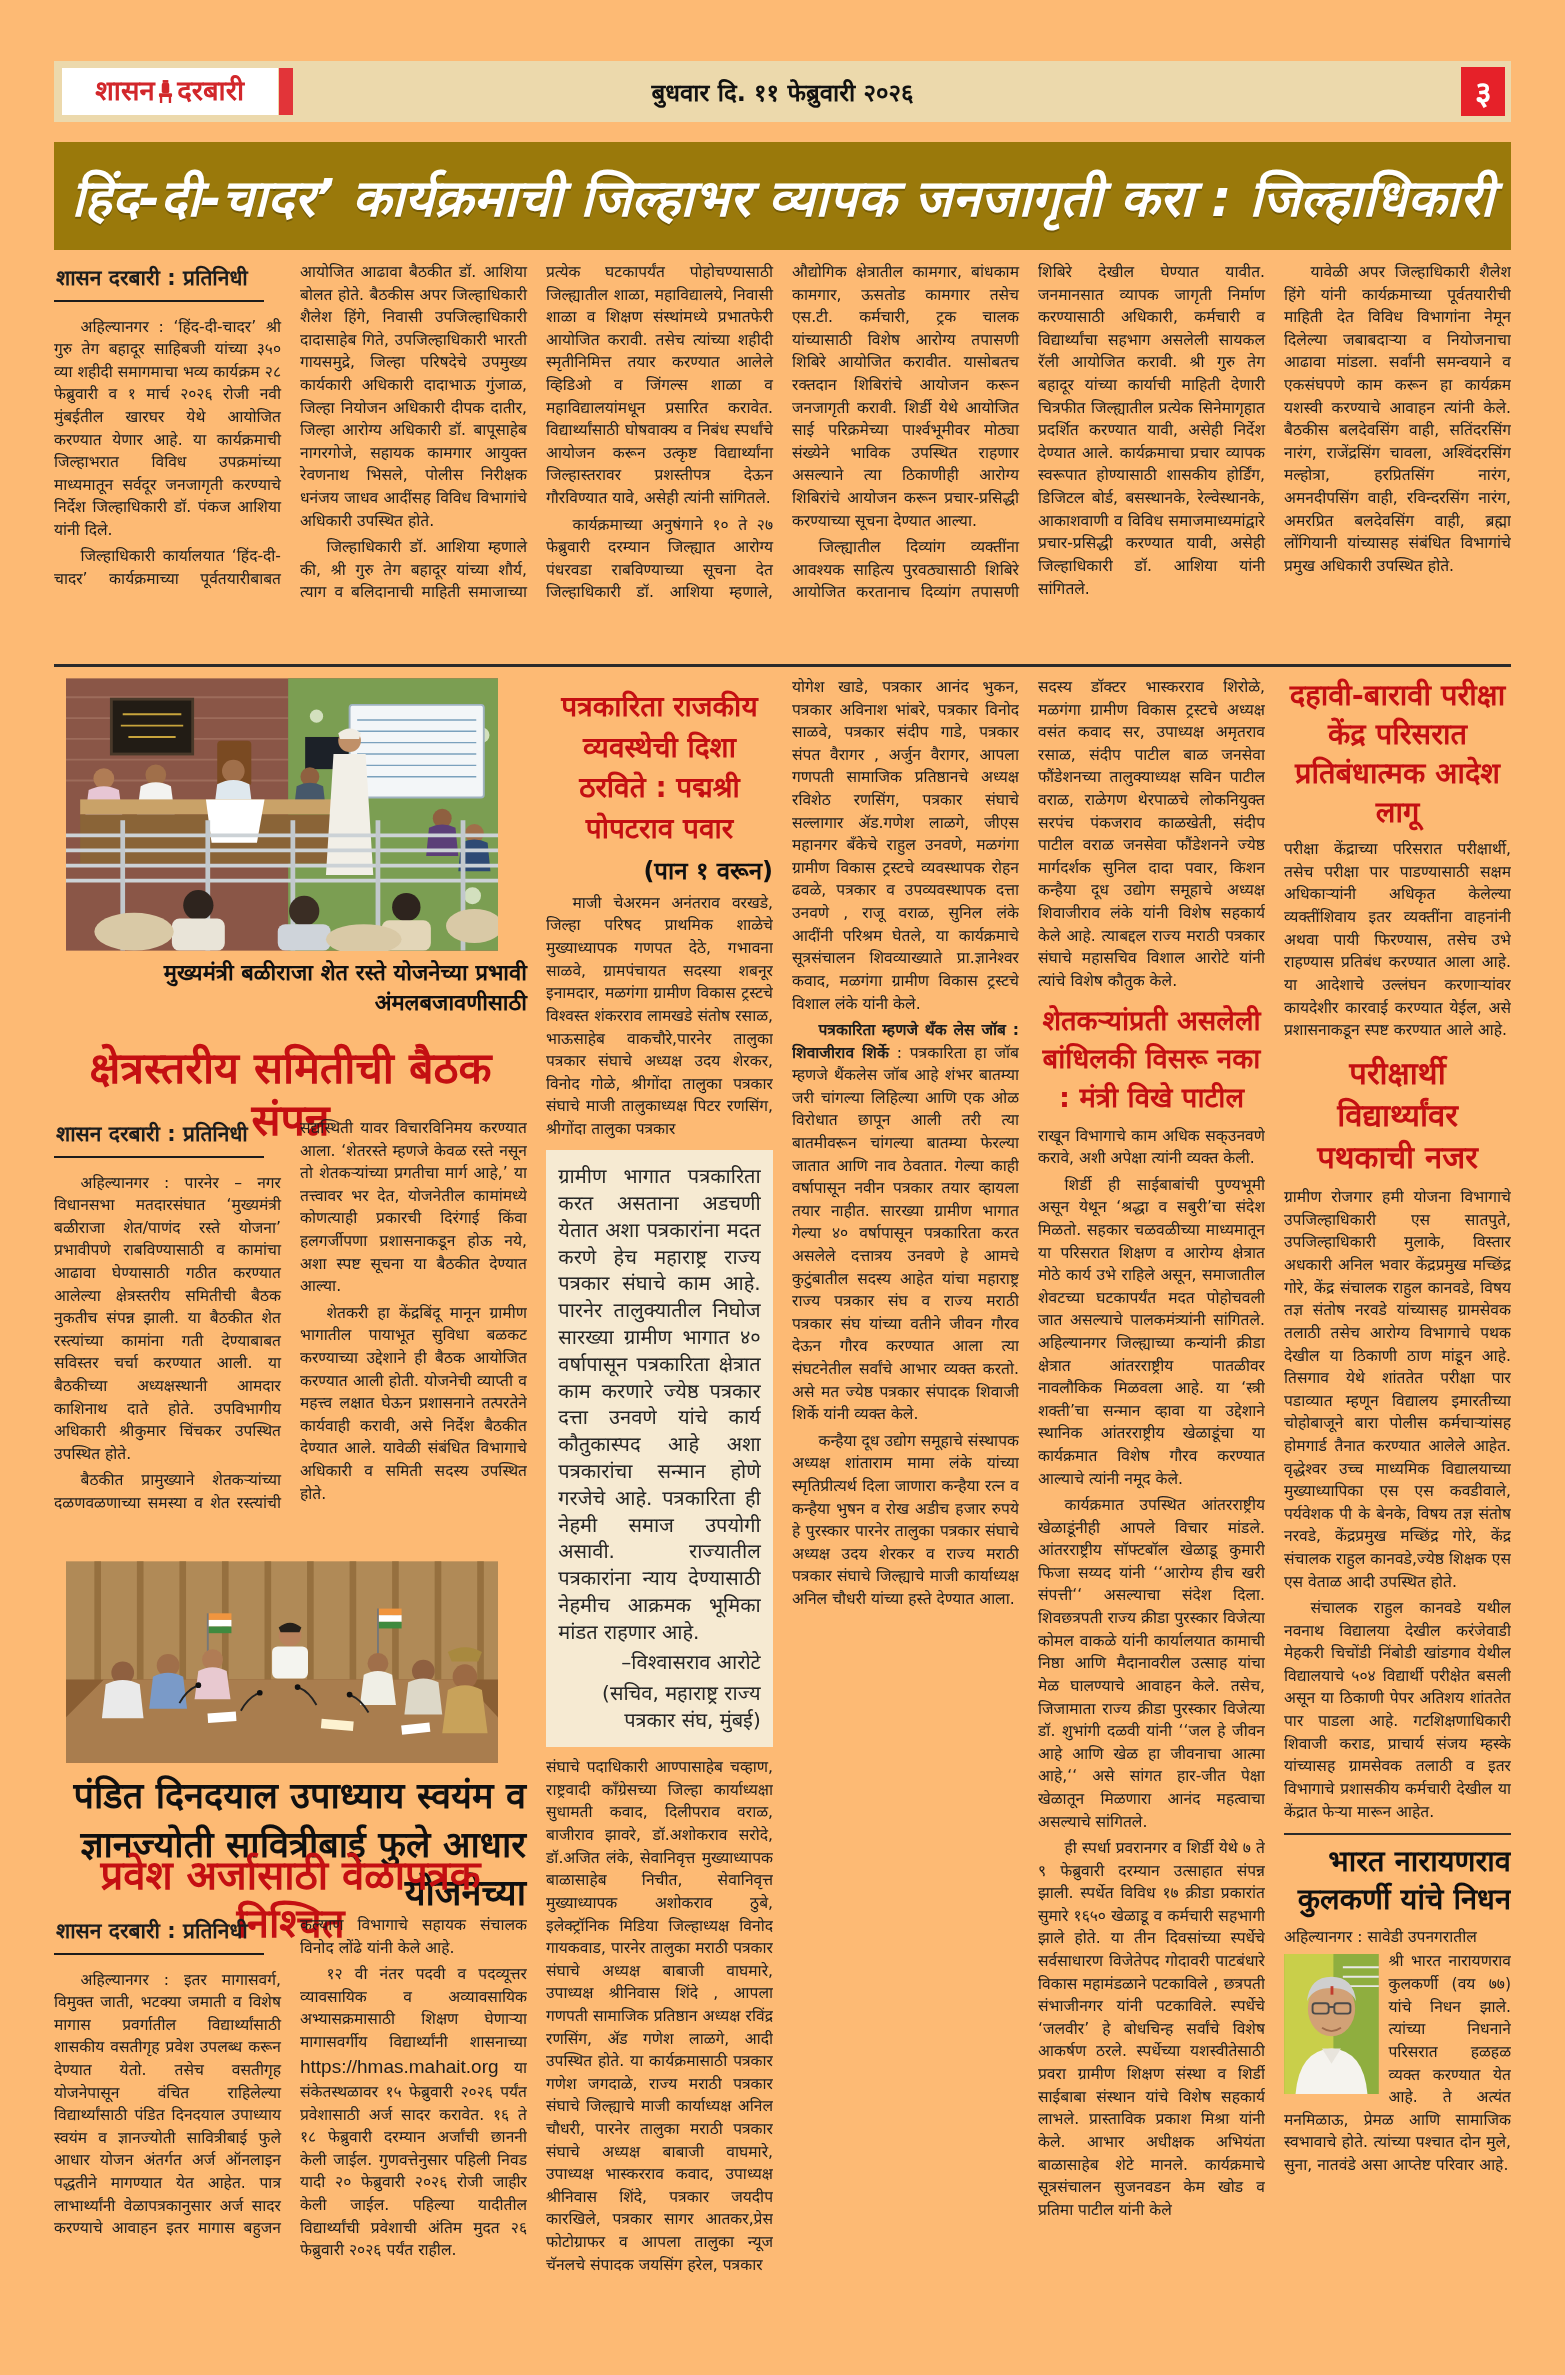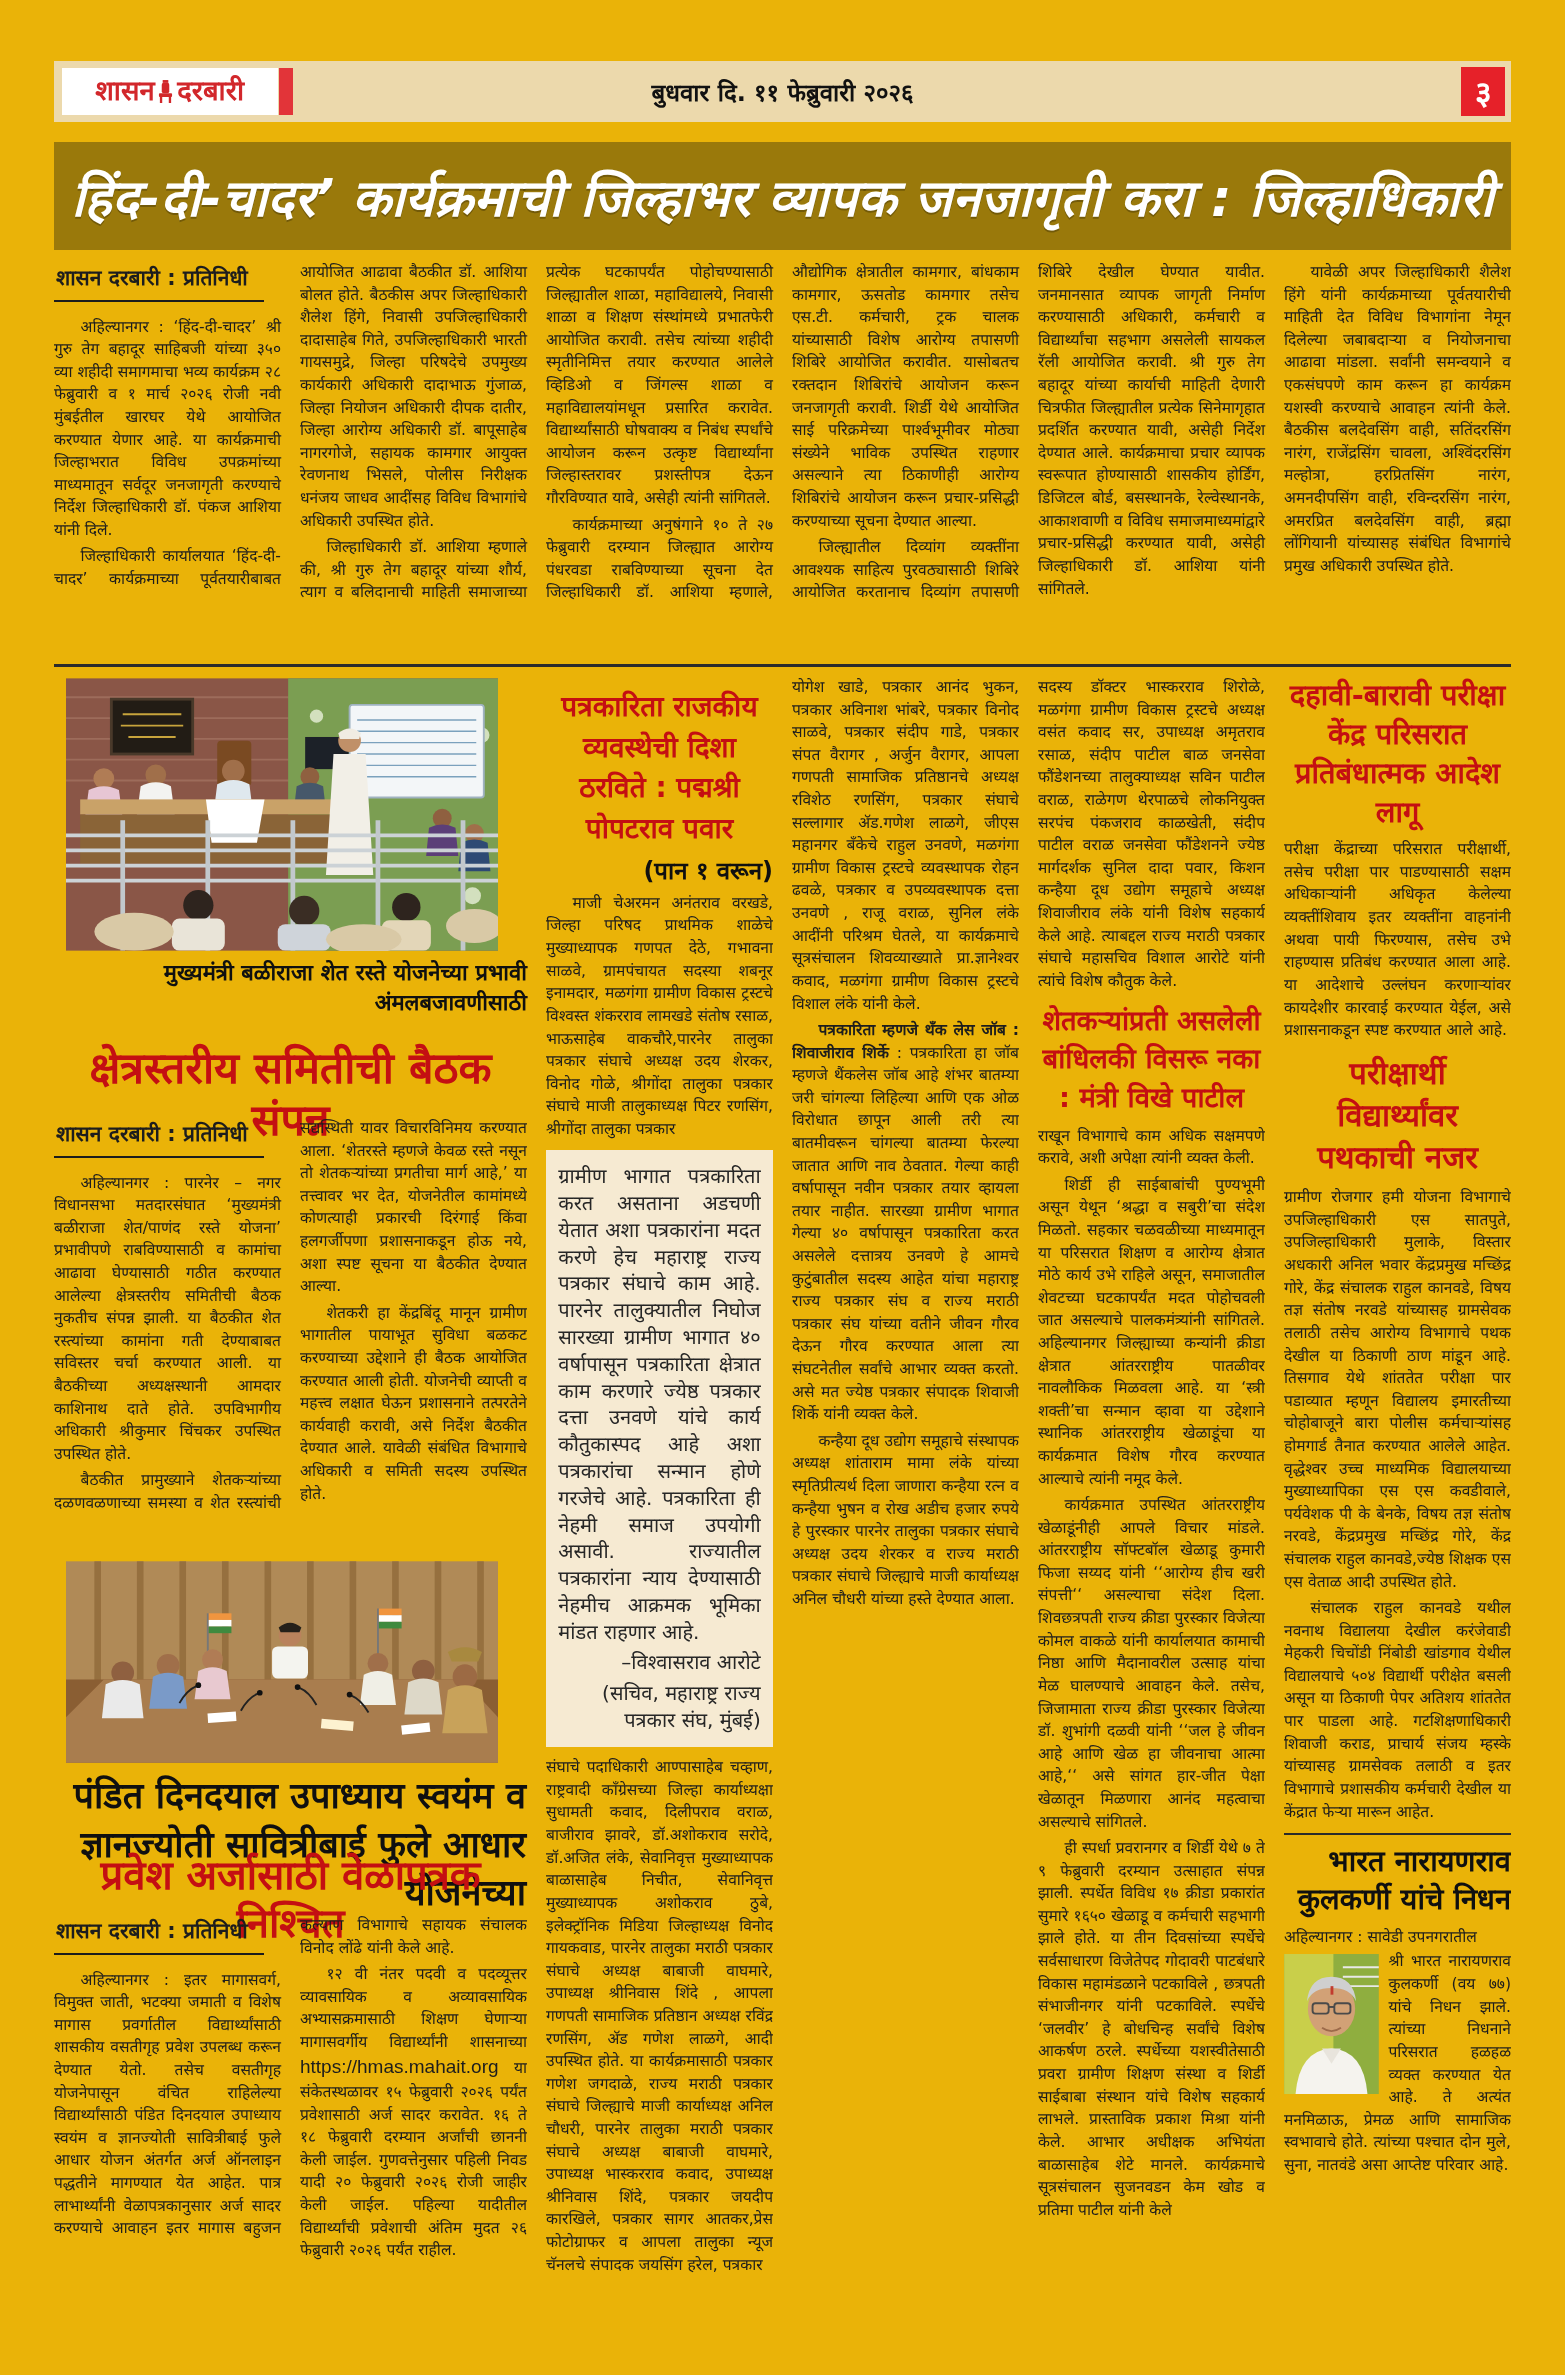--- a/index.html
+++ b/index.html
@@ -1,16 +1,16 @@
 <!DOCTYPE html>
 <html style="font-size:15px"><head>
 <meta charset="utf-8">
 <style>
   html,body{margin:0;padding:0;background:#f2f2f2;}
-  .page{position:relative;width:1565px;height:2375px;background:#eab308;overflow:hidden;
+  .page{position:relative;width:1565px;height:2375px;background:#fdba74;overflow:hidden;
         font-family:"DejaVu Sans","Liberation Sans",sans-serif;color:#1d1d1d;}
   .abs{position:absolute;}
   
   .strip{left:54px;top:61px;width:1457px;height:61px;background:#ecd9ac;}
   .logobox{position:absolute;left:7.6px;top:6.6px;width:216px;height:47px;background:#ffffff;
            display:flex;align-items:center;justify-content:center;gap:3.8px;}
   .logotext{color:#d2272b;font-weight:bold;font-size:27.4px;line-height:1;}
   .logobar{position:absolute;left:225px;top:6.6px;width:14px;height:47px;background:#e23439;}
   .edition{position:absolute;left:0;top:0;width:100%;height:100%;display:flex;align-items:center;
            justify-content:center;font-size:24px;font-weight:bold;color:#111;}
@@ -249,21 +249,21 @@
 
   <div class="abs flow" style="left:792px;top:676px;width:227px;height:1700px;">
     <p class="body ni">योगेश खाडे, पत्रकार आनंद भुकन, पत्रकार अविनाश भांबरे, पत्रकार विनोद साळवे, पत्रकार संदीप गाडे, पत्रकार संपत वैरागर , अर्जुन वैरागर, आपला गणपती सामाजिक प्रतिष्ठानचे अध्यक्ष रविशेठ रणसिंग, पत्रकार संघाचे सल्लागार ॲड.गणेश लाळगे, जीएस महानगर बँकेचे राहुल उनवणे, मळगंगा ग्रामीण विकास ट्रस्टचे व्यवस्थापक रोहन ढवळे, पत्रकार व उपव्यवस्थापक दत्ता उनवणे , राजू वराळ, सुनिल लंके आदींनी परिश्रम घेतले, या कार्यक्रमाचे सूत्रसंचालन शिवव्याख्याते प्रा.ज्ञानेश्वर कवाद, मळगंगा ग्रामीण विकास ट्रस्टचे विशाल लंके यांनी केले.</p>
     <p class="body"><b>पत्रकारिता म्हणजे थँक लेस जॉब : शिवाजीराव शिर्के</b><span> : पत्रकारिता हा जॉब म्हणजे थैंकलेस जॉब आहे शंभर बातम्या जरी चांगल्या लिहिल्या आणि एक ओळ विरोधात छापून आली तरी त्या बातमीवरून चांगल्या बातम्या फेरल्या जातात आणि नाव ठेवतात. गेल्या काही वर्षापासून नवीन पत्रकार तयार व्हायला तयार नाहीत. सारख्या ग्रामीण भागात गेल्या ४० वर्षापासून पत्रकारिता करत असलेले दत्तात्रय उनवणे हे आमचे कुटुंबातील सदस्य आहेत यांचा महाराष्ट्र राज्य पत्रकार संघ व राज्य मराठी पत्रकार संघ यांच्या वतीने जीवन गौरव देऊन गौरव करण्यात आला त्या संघटनेतील सर्वांचे आभार व्यक्त करतो. असे मत ज्येष्ठ पत्रकार संपादक शिवाजी शिर्के यांनी व्यक्त केले.</span></p>
     <p class="body">कन्हैया दूध उद्योग समूहाचे संस्थापक अध्यक्ष शांताराम मामा लंके यांच्या स्मृतिप्रीत्यर्थ दिला जाणारा कन्हैया रत्न व कन्हैया भुषन व रोख अडीच हजार रुपये हे पुरस्कार पारनेर तालुका पत्रकार संघाचे अध्यक्ष उदय शेरकर व राज्य मराठी पत्रकार संघाचे जिल्ह्याचे माजी कार्याध्यक्ष अनिल चौधरी यांच्या हस्ते देण्यात आला.</p>
   </div>
 
   <div class="abs flow" style="left:1038px;top:676px;width:227px;height:1700px;">
     <p class="body ni">सदस्य डॉक्टर भास्करराव शिरोळे, मळगंगा ग्रामीण विकास ट्रस्टचे अध्यक्ष वसंत कवाद सर, उपाध्यक्ष अमृतराव रसाळ, संदीप पाटील बाळ जनसेवा फौंडेशनच्या तालुक्याध्यक्ष सविन पाटील वराळ, राळेगण थेरपाळचे लोकनियुक्त सरपंच पंकजराव काळखेती, संदीप पाटील वराळ जनसेवा फौंडेशनने ज्येष्ठ मार्गदर्शक सुनिल दादा पवार, किशन कन्हैया दूध उद्योग समूहाचे अध्यक्ष शिवाजीराव लंके यांनी विशेष सहकार्य केले आहे. त्याबद्दल राज्य मराठी पत्रकार संघाचे महासचिव विशाल आरोटे यांनी त्यांचे विशेष कौतुक केले.</p>
     <div class="rhead" style="font-size:27.4px;line-height:1.4;margin:9.5px 0 7.6px;">शेतकऱ्यांप्रती असलेली बांधिलकी विसरू नका : मंत्री विखे पाटील</div>
-    <p class="body ni">राखून विभागाचे काम अधिक सक्षमपणे करावे, अशी अपेक्षा त्यांनी व्यक्त केली.</p>
+    <p class="body ni">राखून विभागाचे काम अधिक सक्उनवणे करावे, अशी अपेक्षा त्यांनी व्यक्त केली.</p>
     <p class="body">शिर्डी ही साईबाबांची पुण्यभूमी असून येथून ‘श्रद्धा व सबुरी’चा संदेश मिळतो. सहकार चळवळीच्या माध्यमातून या परिसरात शिक्षण व आरोग्य क्षेत्रात मोठे कार्य उभे राहिले असून, समाजातील शेवटच्या घटकापर्यंत मदत पोहोचवली जात असल्याचे पालकमंत्र्यांनी सांगितले. अहिल्यानगर जिल्ह्याच्या कन्यांनी क्रीडा क्षेत्रात आंतरराष्ट्रीय पातळीवर नावलौकिक मिळवला आहे. या ‘स्त्री शक्ती’चा सन्मान व्हावा या उद्देशाने स्थानिक आंतरराष्ट्रीय खेळाडूंचा या कार्यक्रमात विशेष गौरव करण्यात आल्याचे त्यांनी नमूद केले.</p>
     <p class="body">कार्यक्रमात उपस्थित आंतरराष्ट्रीय खेळाडूंनीही आपले विचार मांडले. आंतरराष्ट्रीय सॉफ्टबॉल खेळाडू कुमारी फिजा सय्यद यांनी ‘‘आरोग्य हीच खरी संपत्ती‘‘ असल्याचा संदेश दिला. शिवछत्रपती राज्य क्रीडा पुरस्कार विजेत्या कोमल वाकळे यांनी कार्यालयात कामाची निष्ठा आणि मैदानावरील उत्साह यांचा मेळ घालण्याचे आवाहन केले. तसेच, जिजामाता राज्य क्रीडा पुरस्कार विजेत्या डॉ. शुभांगी दळवी यांनी ‘‘जल हे जीवन आहे आणि खेळ हा जीवनाचा आत्मा आहे,‘‘ असे सांगत हार-जीत पेक्षा खेळातून मिळणारा आनंद महत्वाचा असल्याचे सांगितले.</p>
     <p class="body">ही स्पर्धा प्रवरानगर व शिर्डी येथे ७ ते ९ फेब्रुवारी दरम्यान उत्साहात संपन्न झाली. स्पर्धेत विविध १७ क्रीडा प्रकारांत सुमारे १६५० खेळाडू व कर्मचारी सहभागी झाले होते. या तीन दिवसांच्या स्पर्धेचे सर्वसाधारण विजेतेपद गोदावरी पाटबंधारे विकास महामंडळाने पटकाविले , छत्रपती संभाजीनगर यांनी पटकाविले. स्पर्धेचे ‘जलवीर’ हे बोधचिन्ह सर्वांचे विशेष आकर्षण ठरले. स्पर्धेच्या यशस्वीतेसाठी प्रवरा ग्रामीण शिक्षण संस्था व शिर्डी साईबाबा संस्थान यांचे विशेष सहकार्य लाभले. प्रास्ताविक प्रकाश मिश्रा यांनी केले. आभार अधीक्षक अभियंता बाळासाहेब शेटे मानले. कार्यक्रमाचे सूत्रसंचालन सुजनवडन केम खोड व प्रतिमा पाटील यांनी केले</p>
   </div>
 
   <div class="abs flow" style="left:1284px;top:676px;width:227px;height:1700px;">
     <div class="rhead" style="font-size:29px;line-height:1.35;margin-bottom:5.7px;">दहावी-बारावी परीक्षा केंद्र परिसरात प्रतिबंधात्मक आदेश लागू</div>
     <p class="body ni">परीक्षा केंद्राच्या परिसरात परीक्षार्थी, तसेच परीक्षा पार पाडण्यासाठी सक्षम अधिकाऱ्यांनी अधिकृत केलेल्या व्यक्तींशिवाय इतर व्यक्तींना वाहनांनी अथवा पायी फिरण्यास, तसेच उभे राहण्यास प्रतिबंध करण्यात आला आहे. या आदेशाचे उल्लंघन करणाऱ्यांवर कायदेशीर कारवाई करण्यात येईल, असे प्रशासनाकडून स्पष्ट करण्यात आले आहे.</p>
     <div class="rhead" style="font-size:31px;line-height:1.35;margin:11.4px 0 7.6px;">परीक्षार्थी विद्यार्थ्यांवर पथकाची नजर</div>
     <p class="body ni">ग्रामीण रोजगार हमी योजना विभागाचे उपजिल्हाधिकारी एस सातपुते, उपजिल्हाधिकारी मुलाके, विस्तार अधकारी अनिल भवार केंद्रप्रमुख मच्छिंद्र गोरे, केंद्र संचालक राहुल कानवडे, विषय तज्ञ संतोष नरवडे यांच्यासह ग्रामसेवक तलाठी तसेच आरोग्य विभागाचे पथक देखील या ठिकाणी ठाण मांडून आहे. तिसगाव येथे शांततेत परीक्षा पार पडाव्यात म्हणून विद्यालय इमारतीच्या चोहोबाजूने बारा पोलीस कर्मचाऱ्यांसह होमगार्ड तैनात करण्यात आलेले आहेत. वृद्धेश्वर उच्च माध्यमिक विद्यालयाच्या मुख्याध्यापिका एस एस कवडीवाले, पर्यवेशक पी के बेनके, विषय तज्ञ संतोष नरवडे, केंद्रप्रमुख मच्छिंद्र गोरे, केंद्र संचालक राहुल कानवडे,ज्येष्ठ शिक्षक एस एस वेताळ आदी उपस्थित होते.</p>

